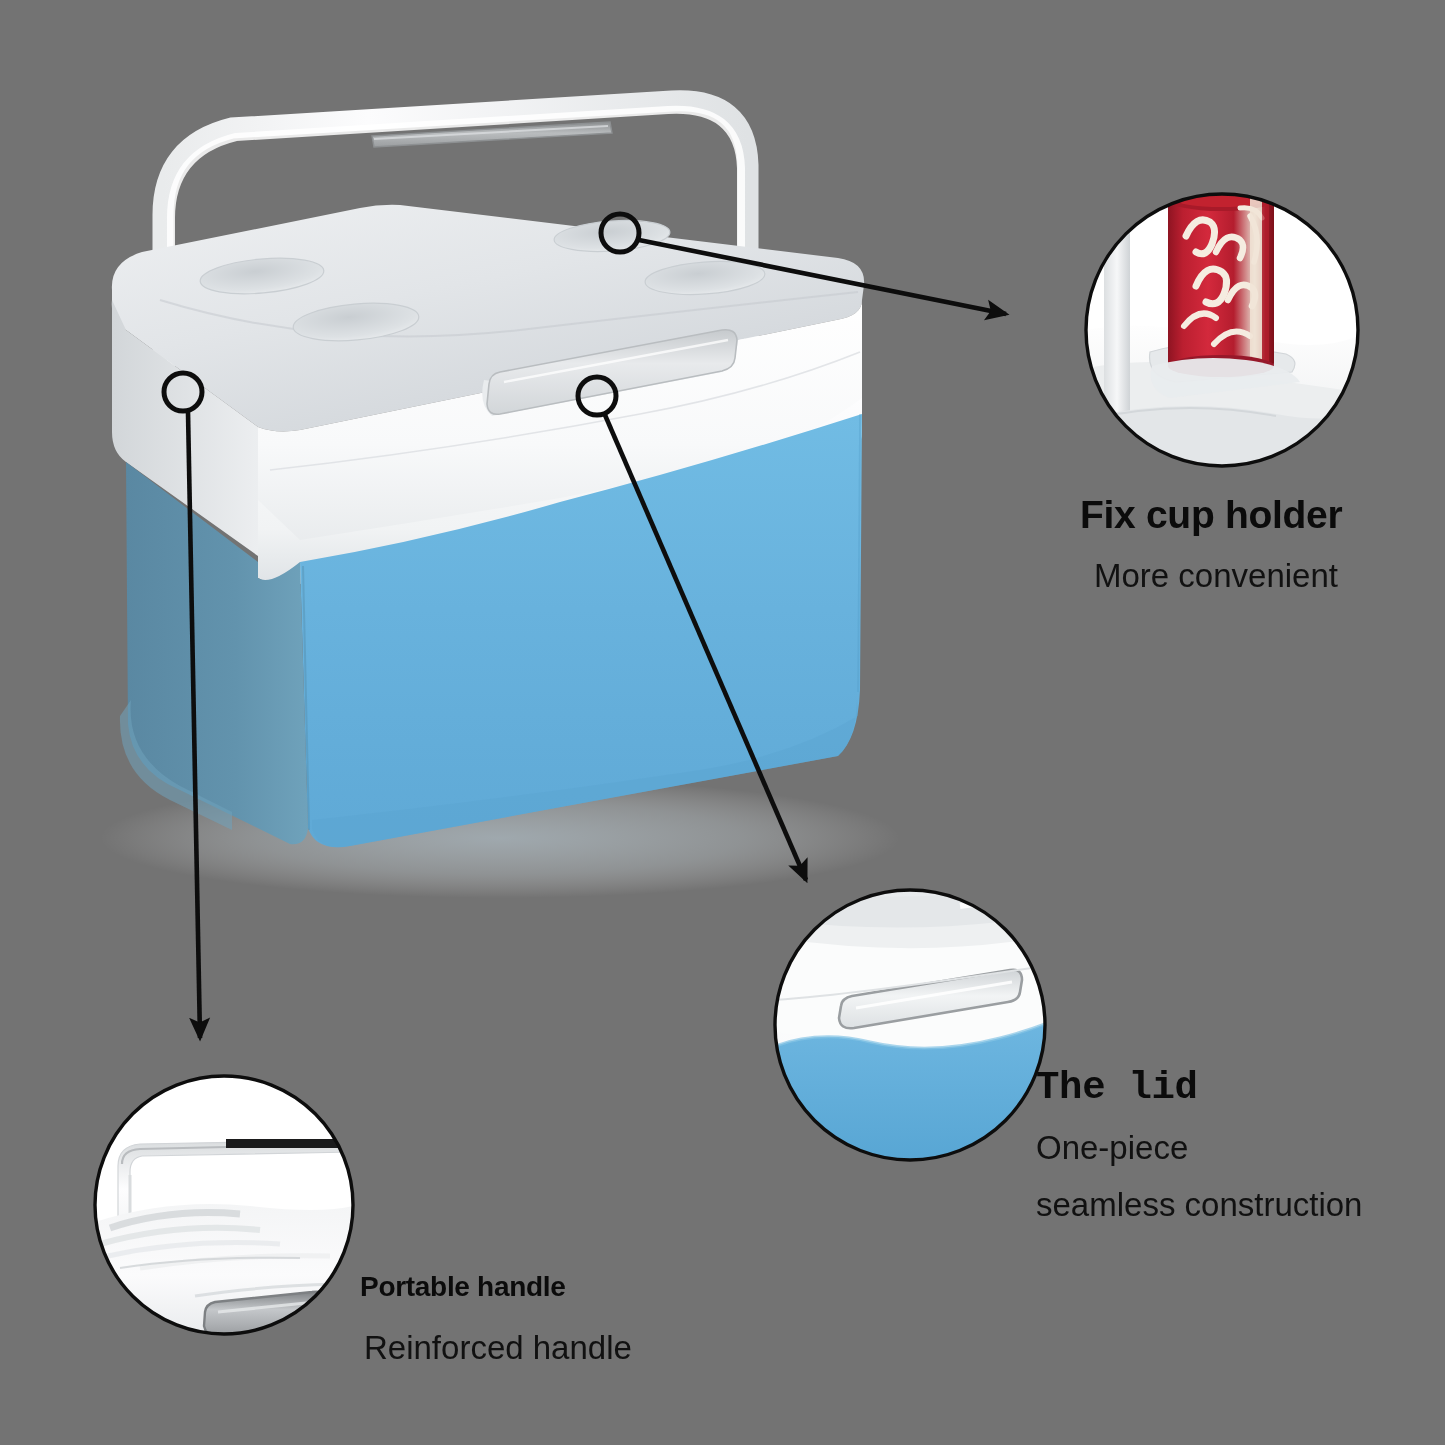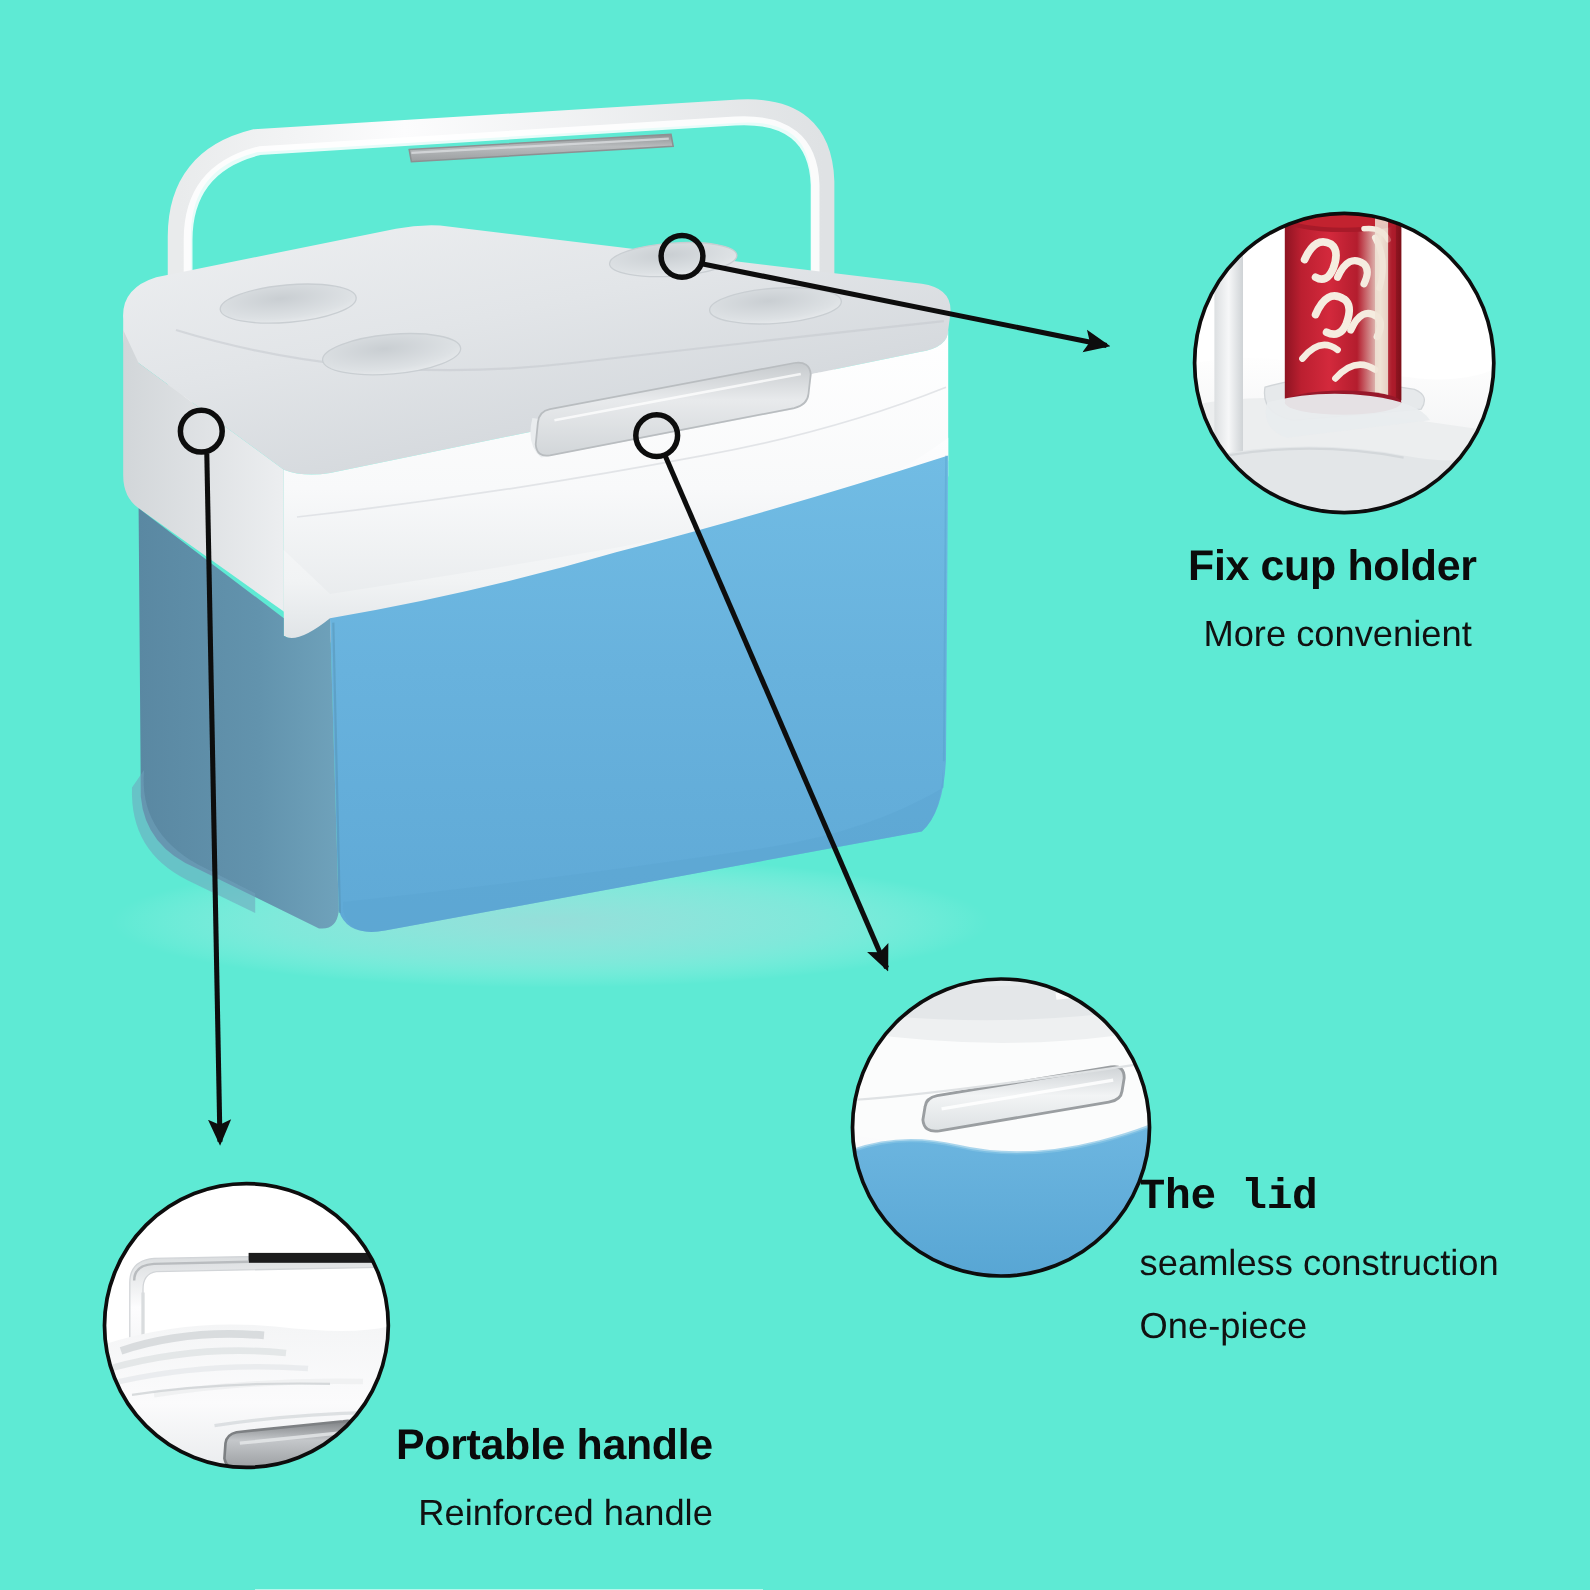--- a/index.html
+++ b/index.html
@@ -4,21 +4,21 @@
 <style>
   html, body {
     margin: 0;
     padding: 0;
     background: #ffffff;
   }
   #canvas {
     position: relative;
     width: 1445px;
     height: 1445px;
-    background: #5eead4;
+    background: #737373;
     overflow: hidden;
     font-family: "Liberation Sans", sans-serif;
   }
   .layer { position: absolute; top: 0; left: 0; width: 1445px; height: 1445px; }
   svg.layer { pointer-events: none; }
 
   
   .callout-text { position: absolute; }
   .callout-title {
     font-family: "Liberation Sans", sans-serif;
@@ -37,21 +37,21 @@
 
   #cupholder-text { left: 1080px; top: 492px; }
   #cupholder-text .callout-title { font-size: 39px; line-height: 46px; }
   #cupholder-text .callout-sub   { font-size: 33px; line-height: 44px; padding-left: 14px; }
 
   #lid-text { left: 1036px; top: 1065px; }
   #lid-text .callout-title { font-size: 39px; line-height: 46px; font-family: Liberation Mono, monospace; }
   #lid-text .callout-sub   { font-size: 33px; line-height: 41px; }
 
   #handle-text { left: 360px; top: 1264px; }
-  #handle-text .callout-title { font-size: 39px; line-height: 46px; margin-top: 27px; }
+  #handle-text .callout-title { font-size: 28px; line-height: 46px; }
   #handle-text .callout-sub   { font-size: 33px; line-height: 44px; padding-left: 4px; text-align: right; }
 </style>
 </head>
 <body>
 
 <div id="canvas">
 
   <svg class="layer" viewBox="0 0 1445 1445">
     <defs>
       <linearGradient id="gBodyFront" x1="0" y1="0" x2="0" y2="1">
@@ -359,22 +359,22 @@
     <circle cx="224" cy="1205" r="129" fill="none" stroke="#0d0d0d" stroke-width="3.4"></circle>
   </svg>
 
   <div class="callout-text" id="cupholder-text">
     <div class="callout-title">Fix cup holder</div>
     <div class="callout-sub">More convenient</div>
   </div>
 
   <div class="callout-text" id="lid-text">
     <div class="callout-title">The lid</div>
+    <div class="callout-sub">One-piece</div>
     <div class="callout-sub">seamless construction</div>
-    <div class="callout-sub">One-piece</div>
   </div>
 
   <div class="callout-text" id="handle-text">
     <div class="callout-title">Portable handle</div>
     <div class="callout-sub">Reinforced handle</div>
   </div>
 
 </div>
 
 </body></html>

